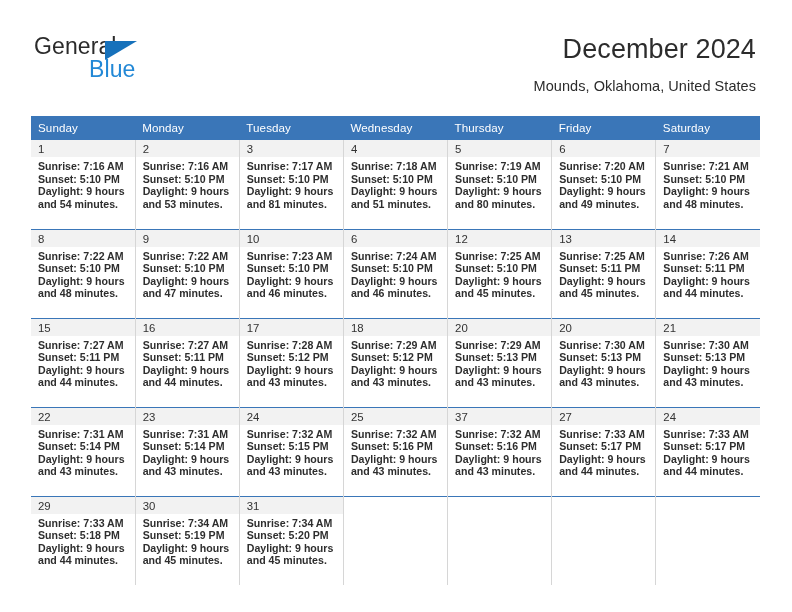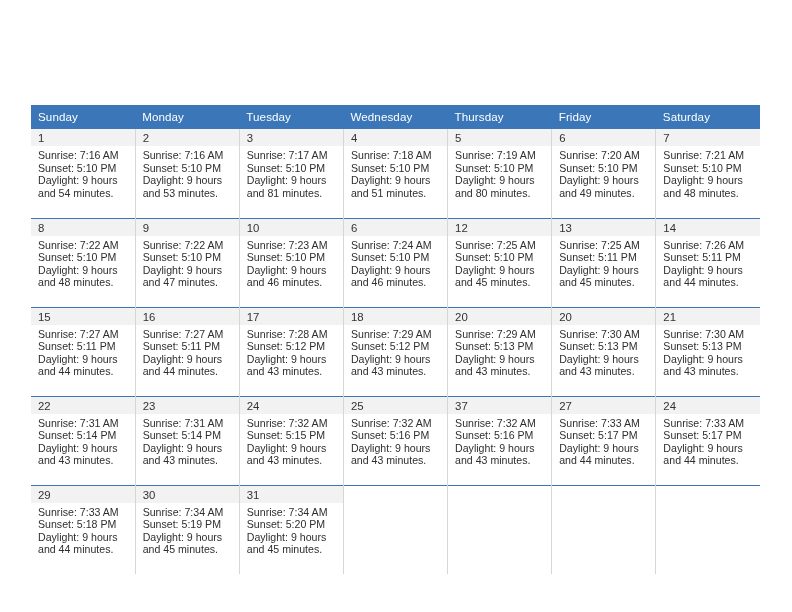--- a/index.html
+++ b/index.html
@@ -66,21 +66,21 @@
     right: 36px; top: 78px;
     font-size: 14.5px;
     color: #2c2c2c;
     text-align: right;
     letter-spacing: 0.05px;
   }
 
   
   .calendar {
     position: absolute;
-    left: 31px; top: 105px;
+    left: 31px; top: 116px;
     width: 729px;
   }
   table.cal {
     width: 729px;
     border-collapse: collapse;
     table-layout: fixed;
   }
   thead th {
     background: #3a76b8;
     color: #ffffff;
@@ -111,28 +111,40 @@
     font-size: 11.4px;
     color: #333333;
     line-height: 16px;
   }
   td.empty .daynum-band { background: transparent; }
   .info {
     padding: 3px 0 0 7px;
     font-size: 10.6px;
     line-height: 12.6px;
     color: #2e2e2e;
+    font-weight: bold;
   }
   .info div { white-space: nowrap; }
 </style>
 </head>
 <body>
 
 <div class="page">
 
+  <div class="top">
+
+    <div class="logo">
+      <span class="logo-general">General</span>
+      <span class="logo-tri"></span>
+      <span class="logo-blue">Blue</span>
+    </div>
+
+    <div class="title">December 2024</div>
+    <div class="subtitle">Mounds, Oklahoma, United States</div>
+  </div>
 
   <div class="calendar">
     <table class="cal">
       <thead>
         <tr id="weekday-row">
             <th>Sunday</th>
             <th>Monday</th>
             <th>Tuesday</th>
             <th>Wednesday</th>
             <th>Thursday</th>

